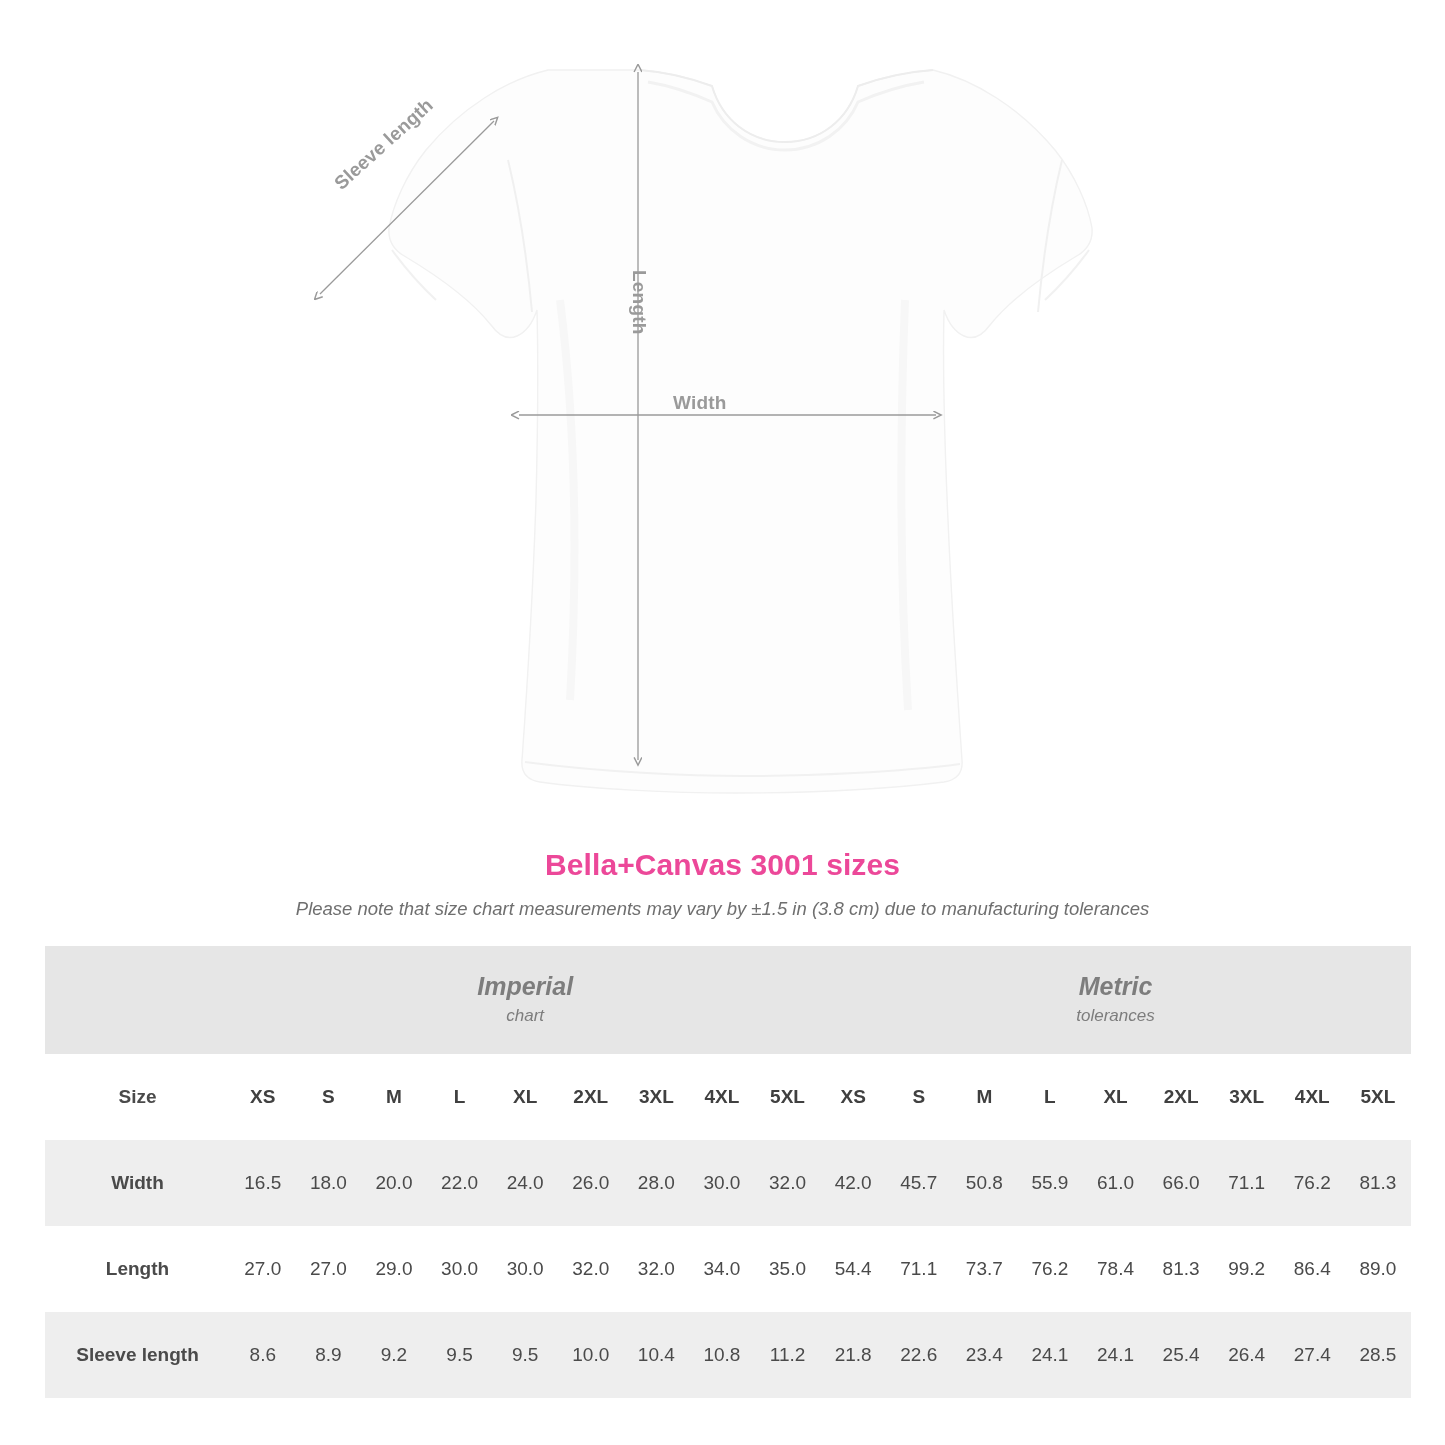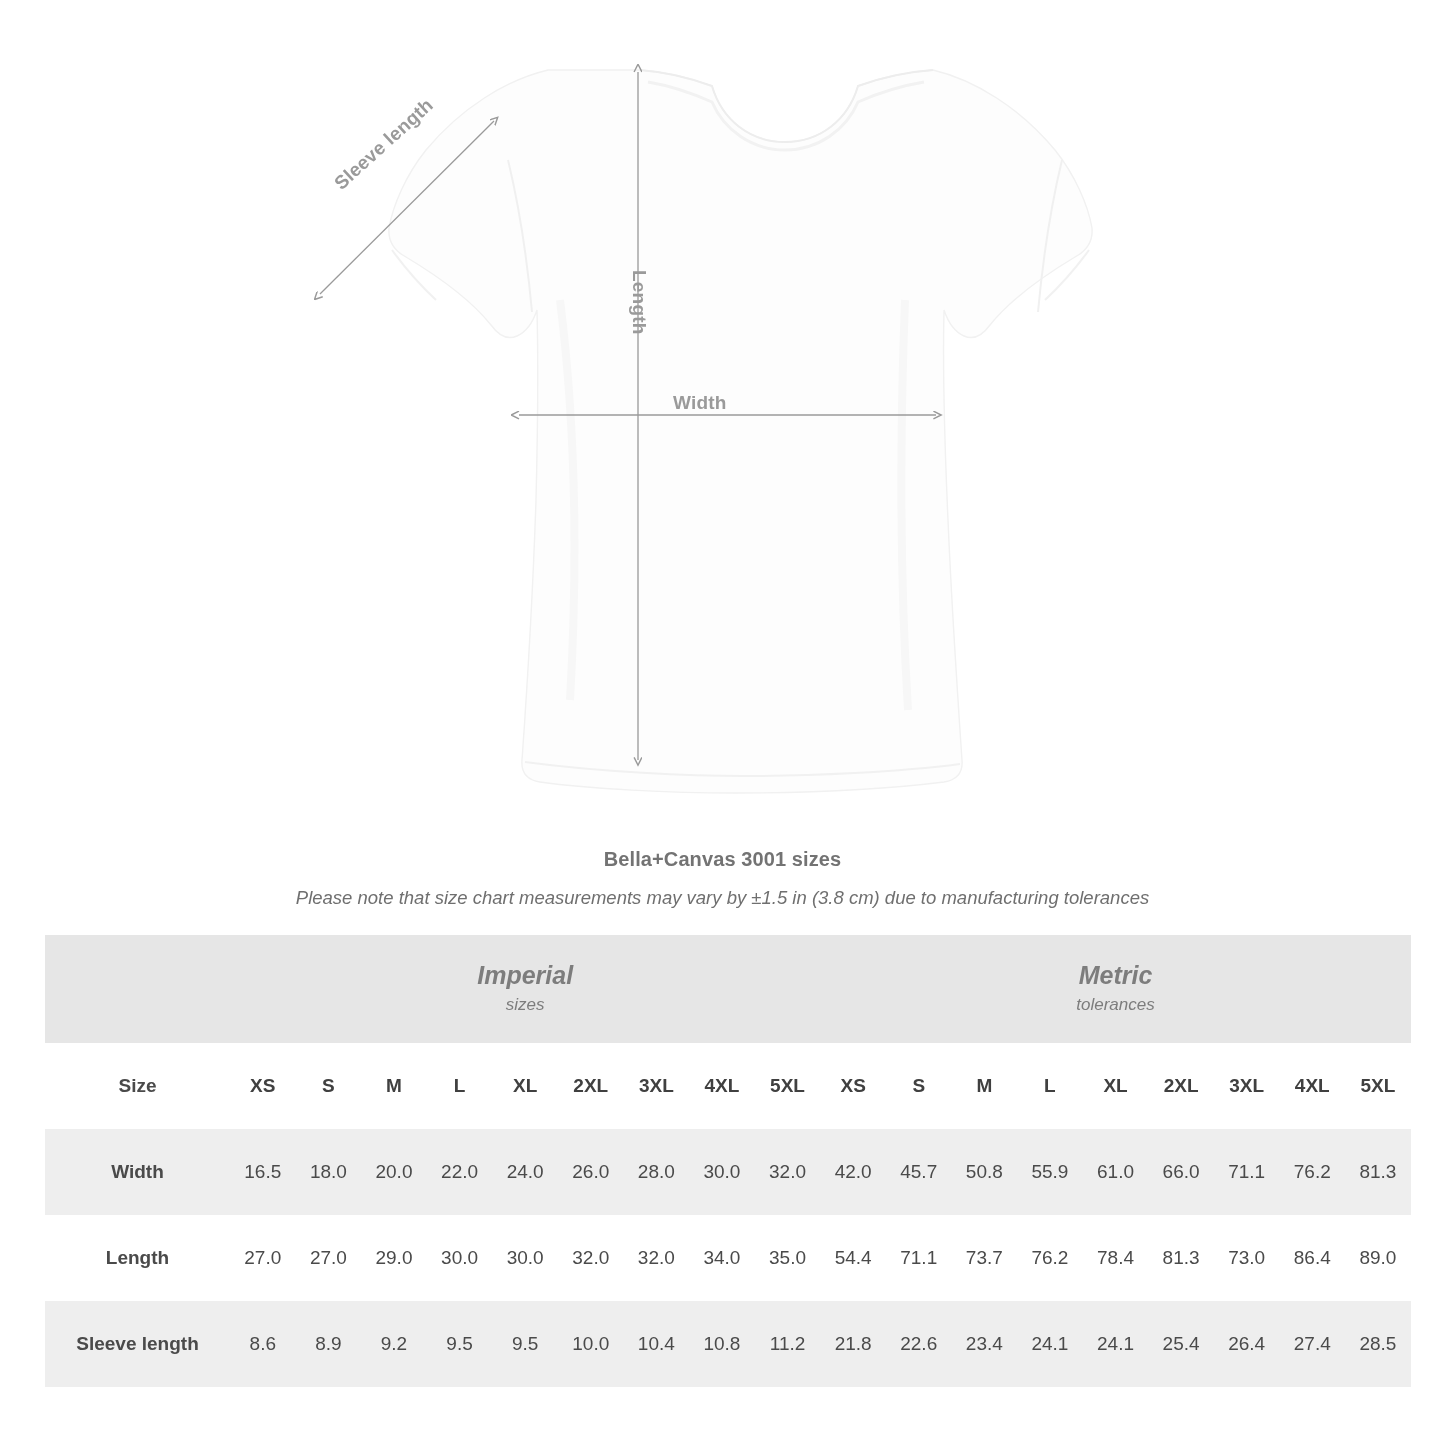--- a/index.html
+++ b/index.html
@@ -55,23 +55,23 @@
     left: 673px;
     top: 392px;
   }
 
   
   .title-block {
     text-align: center;
     margin-top: 18px;
   }
   .chart-title {
-    font-size: 20px;
-    font-weight: bold;
-    color: #737373;
+    font-size: 30px;
+    font-weight: bold;
+    color: #ec4899;
     letter-spacing: 0.1px;
   }
   .chart-note {
     margin-top: 16px;
     font-size: 18.5px;
     font-style: italic;
     color: #6f6f6f;
   }
 
   
@@ -230,21 +230,21 @@
     <table class="size-table">
       <colgroup>
         <col style="width:185px">
         <col span="18" style="width:65.6px">
       </colgroup>
       <tbody>
         <tr class="unit-head">
           <td class="corner-cell"></td>
           <td colspan="9">
             <div class="unit-name">Imperial</div>
-            <div class="unit-sub">sizes</div>
+            <div class="unit-sub">chart</div>
           </td>
           <td colspan="9">
             <div class="unit-name">Metric</div>
             <div class="unit-sub">tolerances</div>
           </td>
         </tr>
 
         <tr class="row-head">
           <td class="rowlabel">Size</td>
           <td class="val">XS</td>
@@ -299,21 +299,21 @@
           <td class="val">32.0</td>
           <td class="val">32.0</td>
           <td class="val">34.0</td>
           <td class="val">35.0</td>
           <td class="val">54.4</td>
           <td class="val">71.1</td>
           <td class="val">73.7</td>
           <td class="val">76.2</td>
           <td class="val">78.4</td>
           <td class="val">81.3</td>
-          <td class="val">73.0</td>
+          <td class="val">99.2</td>
           <td class="val">86.4</td>
           <td class="val">89.0</td>
         </tr>
 
         <tr class="data-row shade">
           <td class="rowlabel">Sleeve length</td>
           <td class="val">8.6</td>
           <td class="val">8.9</td>
           <td class="val">9.2</td>
           <td class="val">9.5</td>

